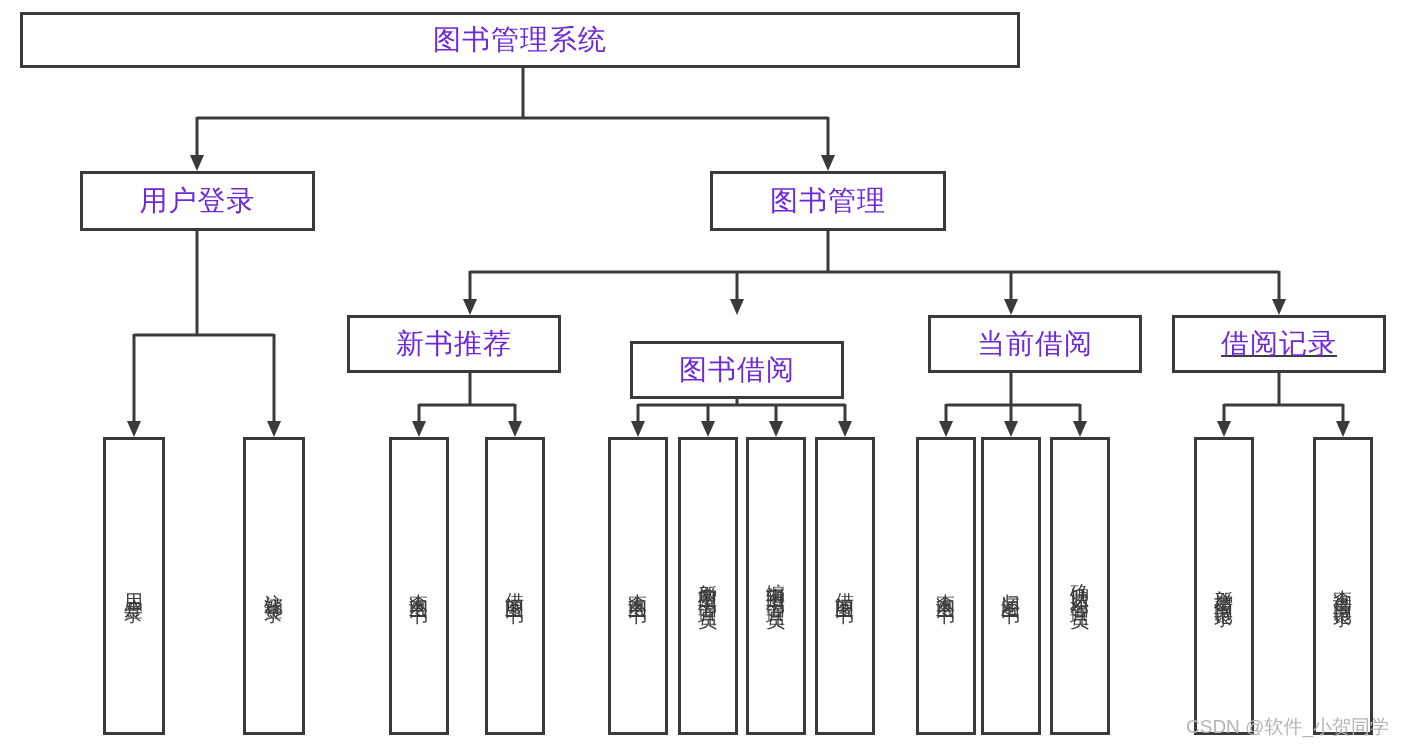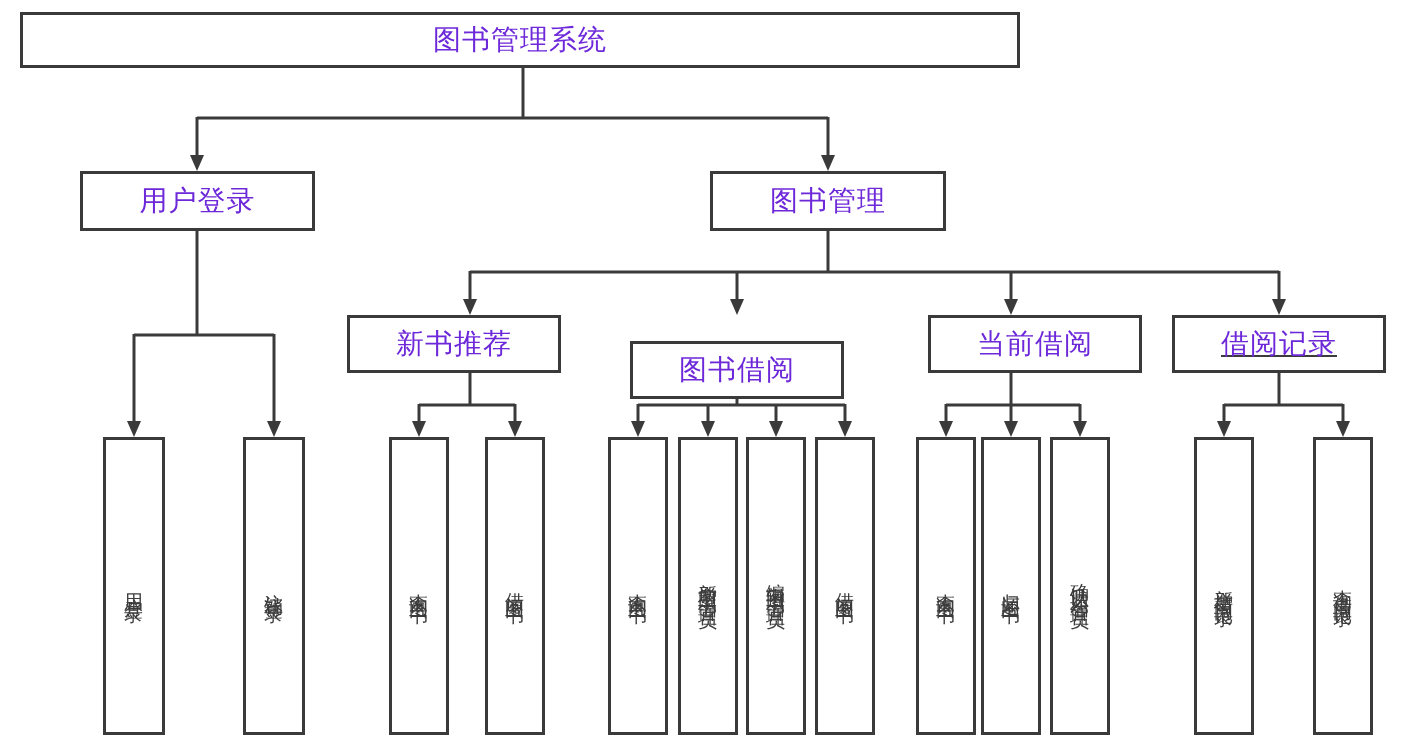--- a/index.html
+++ b/index.html
@@ -214,13 +214,14 @@
     <span class="vlabel">确认归还（管理员）</span>
   </div>
 
   <div class="node leaf lf-12">
     <span class="vlabel">新增借阅记录</span>
   </div>
   <div class="node leaf lf-13">
     <span class="vlabel">查询借阅记录</span>
   </div>
 
+  <div class="watermark">CSDN @软件_小贺同学</div>
 </div>
 
 </body></html>

